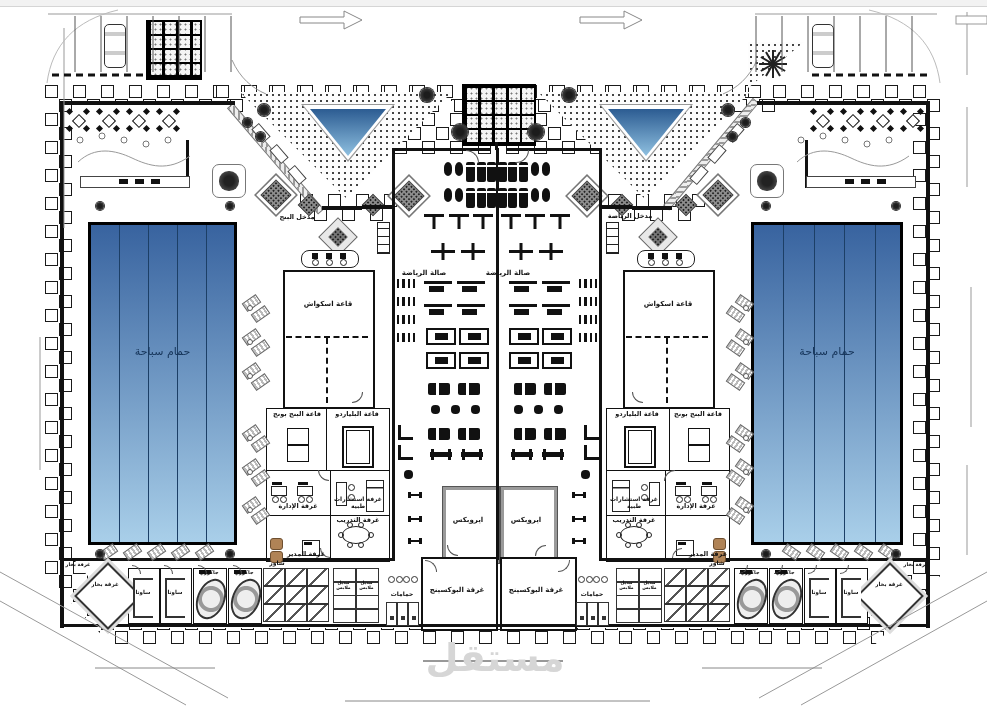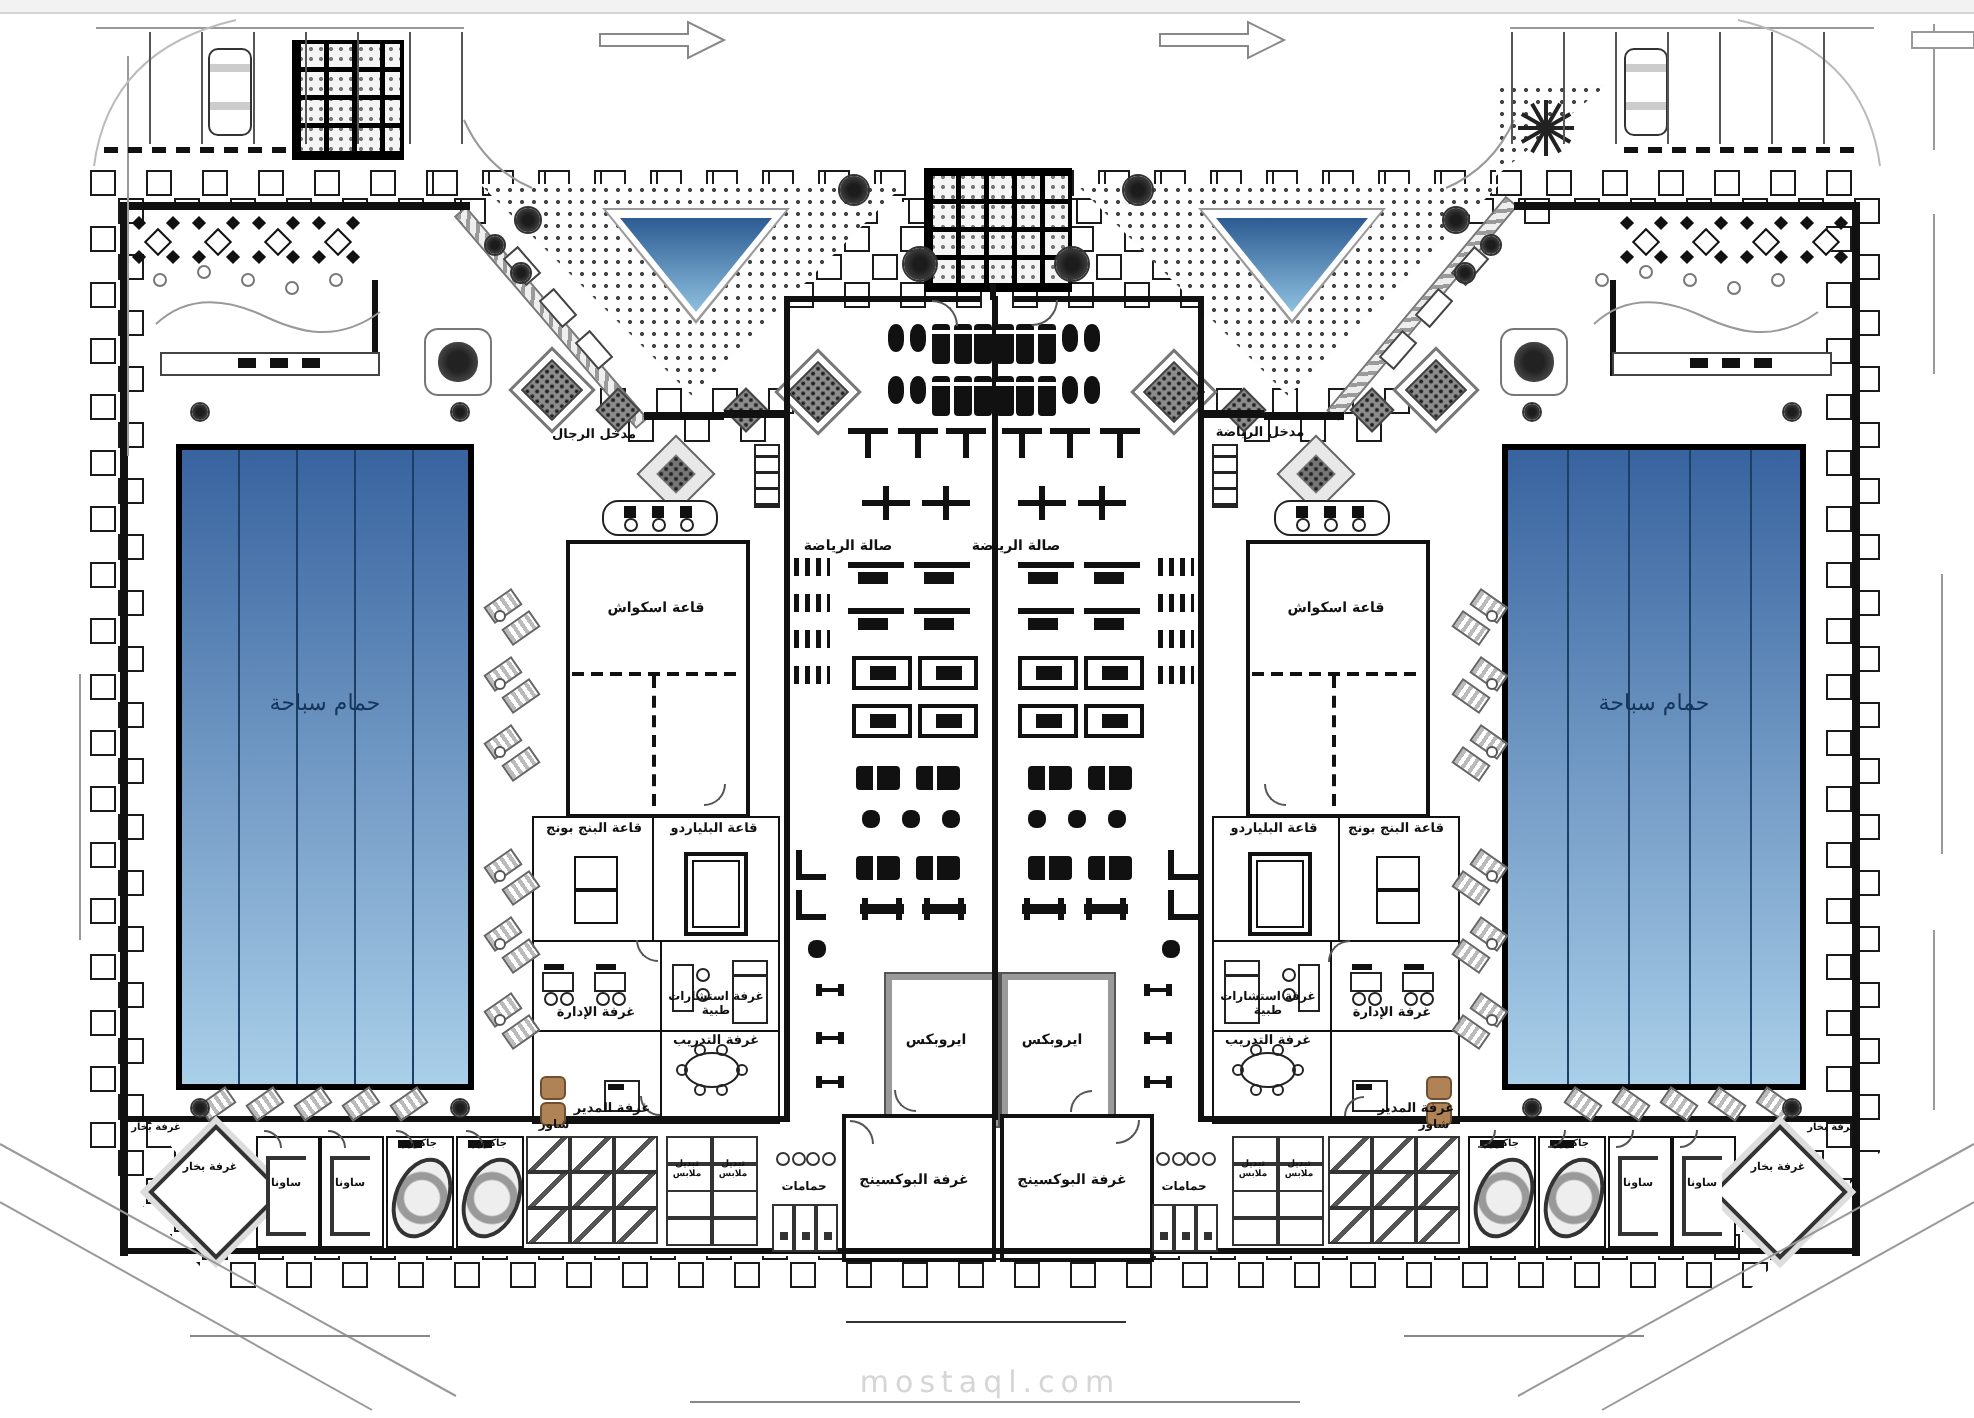--- a/index.html
+++ b/index.html
@@ -156,24 +156,24 @@
   <div class="lbl" style="left:194px;top:570px;width:30px;font-size:5px;">جاكوزي</div>
   <div class="lbl" style="left:229px;top:570px;width:30px;font-size:5px;">جاكوزي</div>
   <div class="lbl" style="left:735px;top:570px;width:30px;font-size:5px;">جاكوزي</div>
   <div class="lbl" style="left:770px;top:570px;width:30px;font-size:5px;">جاكوزي</div>
   <div class="lbl" style="left:262px;top:560px;width:30px;font-size:6px;">شاور</div>
   <div class="lbl" style="left:702px;top:560px;width:30px;font-size:6px;">شاور</div>
   <div class="lbl" style="left:333px;top:580px;width:21px;font-size:4.5px;">تبديل ملابس</div>
   <div class="lbl" style="left:356px;top:580px;width:21px;font-size:4.5px;">تبديل ملابس</div>
   <div class="lbl" style="left:616px;top:580px;width:21px;font-size:4.5px;">تبديل ملابس</div>
   <div class="lbl" style="left:639px;top:580px;width:21px;font-size:4.5px;">تبديل ملابس</div>
-  <div class="lbl" style="left:274px;top:214px;width:46px;font-size:6.5px;">مدخل الرجال</div>
+  <div class="lbl" style="left:274px;top:214px;width:46px;font-size:6.5px;">مدخل البنج</div>
   <div class="lbl" style="left:604px;top:213px;width:52px;font-size:6.5px;">مدخل الرياضة</div>
 
-  <div class="wm en" style="left:405px;top:682px;width:180px;font-size:15px;">mostaql.com</div>
+  <div class="wm" style="left:420px;top:636px;width:150px;font-size:38px;font-weight:bold;">مستقل</div>
 
   <svg class="overlay" width="987" height="709">
     <g stroke="#999" stroke-width="1" fill="none">
       <line x1="64" y1="28" x2="64" y2="228"></line>
         <line x1="40" y1="337" x2="40" y2="470"></line>
       <line x1="967" y1="12" x2="967" y2="75"></line>
         <line x1="967" y1="107" x2="967" y2="187"></line>
       <line x1="971" y1="287" x2="971" y2="427"></line>
         <line x1="967" y1="465" x2="967" y2="555"></line>
       <line x1="0" y1="572" x2="228" y2="698"></line>

